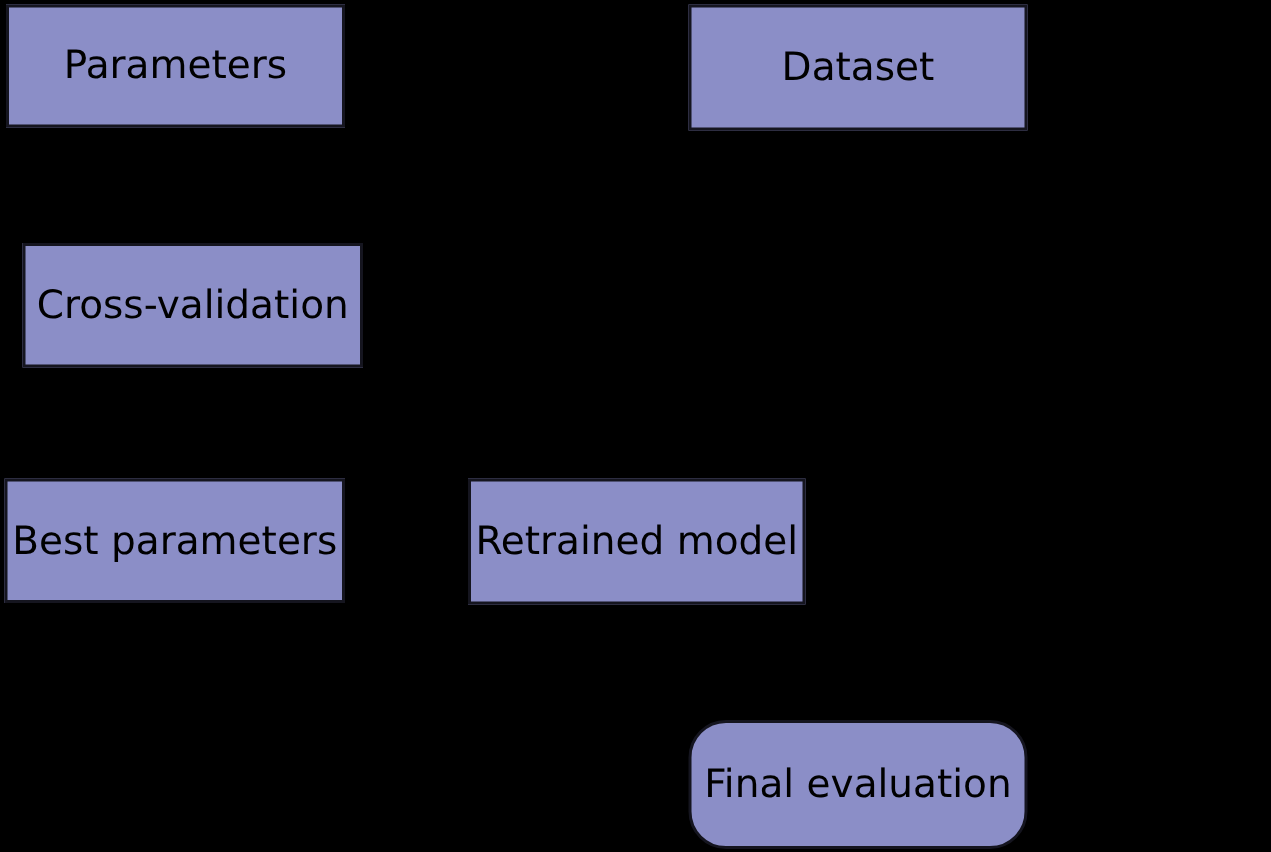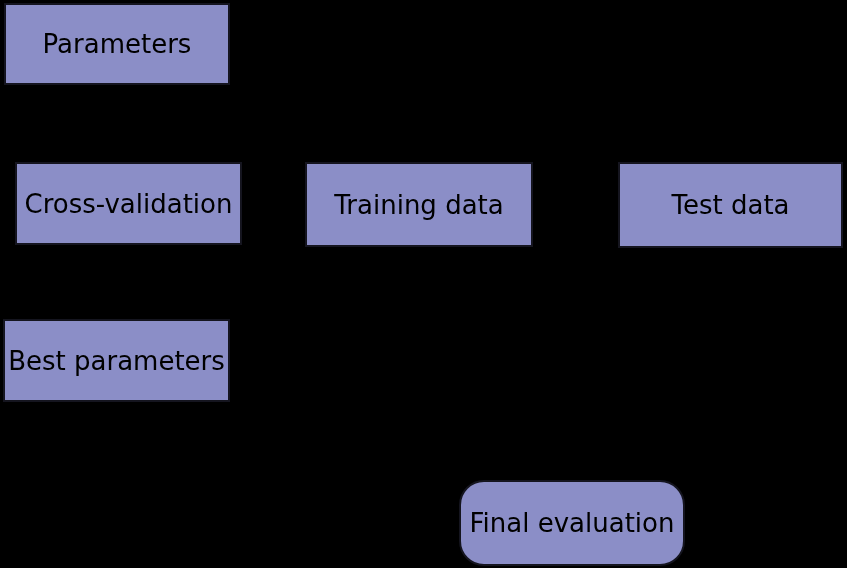--- a/index.html
+++ b/index.html
@@ -41,35 +41,35 @@
 </style>
 </head>
 <body>
 
 <div class="canvas">
 
   <div class="node" style="left:4px;   top:3px;   width:226px; height:82px;">
     <span class="node-label">Parameters</span>
   </div>
 
+  <div class="node" style="left:459px; top:3px;   width:226px; height:84px;">
+    <span class="node-label">Dataset</span>
+  </div>
 
   <div class="node" style="left:15px;   top:162px; width:227px; height:83px;">
     <span class="node-label">Cross-validation</span>
   </div>
 
-  <div class="node" style="left:305px; top:162px; width:228px; height:85px;">
-    <span class="node-label">Training data</span>
-  </div>
 
-  <div class="node" style="left:618px; top:162px; width:225px; height:86px;">
-    <span class="node-label">Test data</span>
-  </div>
 
   <div class="node" style="left:3px;   top:319px; width:227px; height:83px;">
     <span class="node-label">Best parameters</span>
   </div>
 
+  <div class="node" style="left:312px; top:319px; width:225px; height:84px;">
+    <span class="node-label">Retrained model</span>
+  </div>
 
   <div class="node" style="left:459px; top:480px; width:226px; height:86px;border-radius:25px;">
     <span class="node-label">Final evaluation</span>
   </div>
 
 </div>
 
 </body></html>

